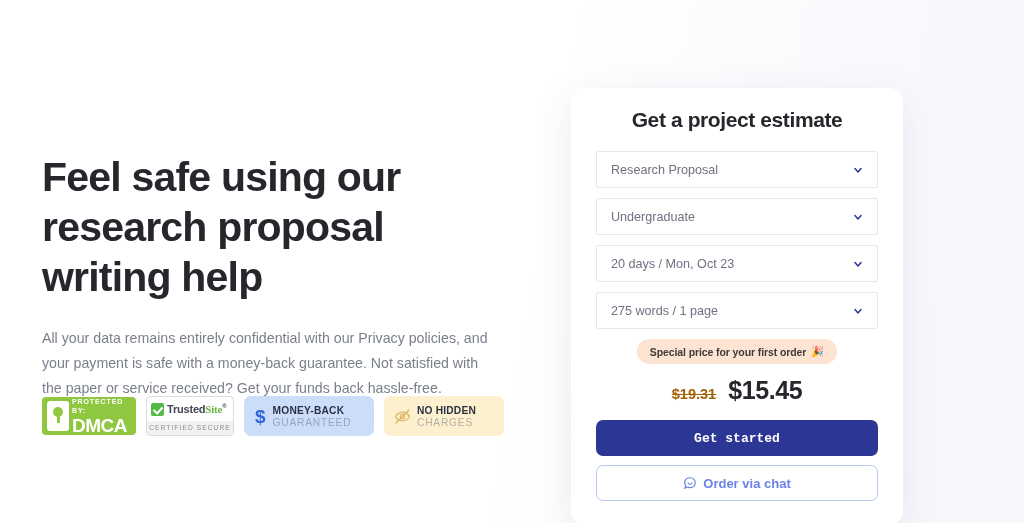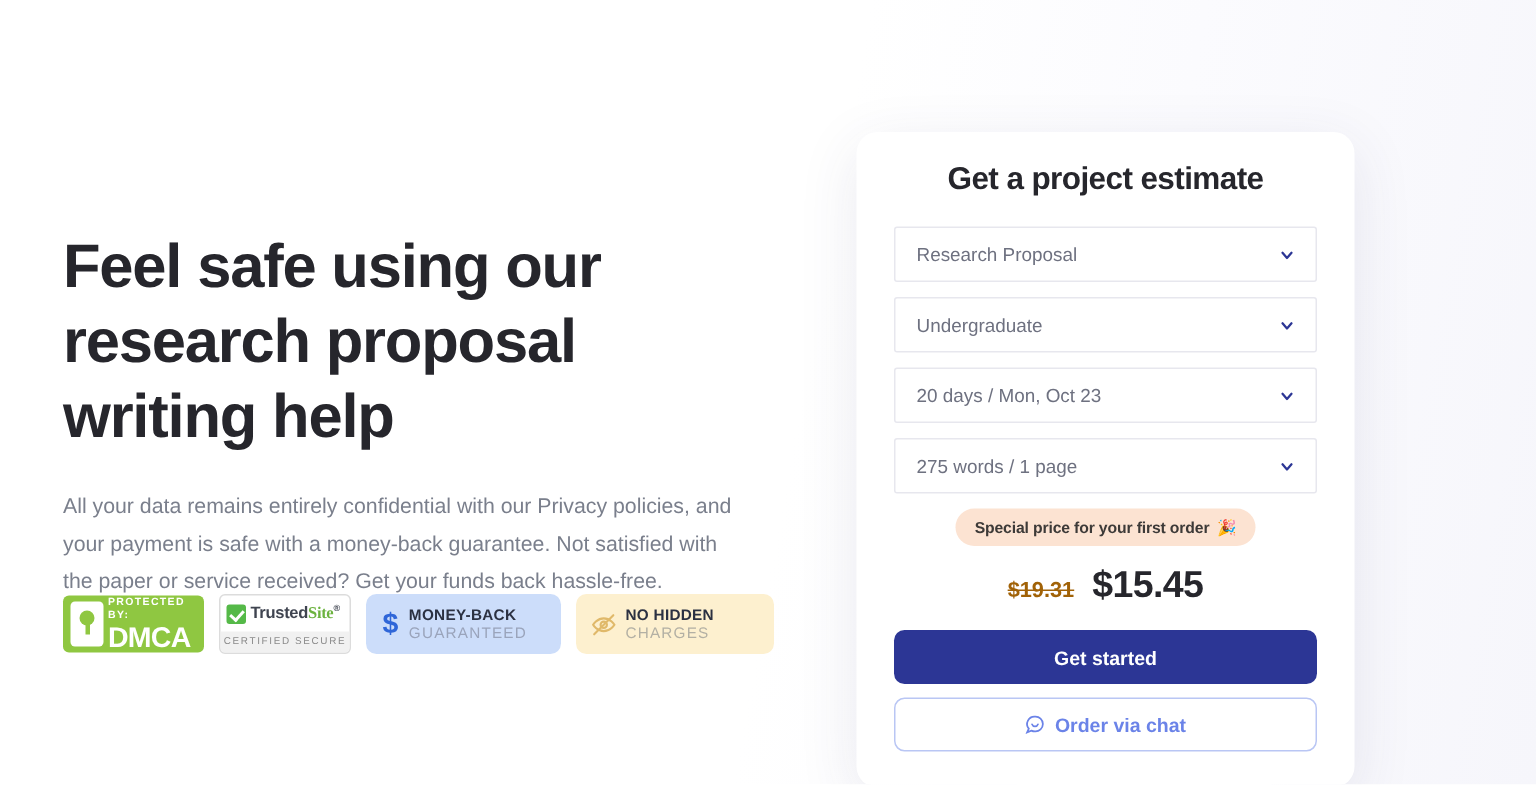--- a/index.html
+++ b/index.html
@@ -162,21 +162,21 @@
     font-size: 19px;
     font-weight: bold;
     color: #2f66d8;
     line-height: 1;
   }
   .badge-two-line { display: flex; flex-direction: column; gap: 1px; }
   .badge-l1 { font-size: 10.2px; font-weight: bold; letter-spacing: 0.2px; color: #2b3142; }
   .badge-l2 { font-size: 10.2px; letter-spacing: 0.8px; color: #9aa4bb; }
 
   .badge-nohidden {
-    width: 132px;
+    width: 120px;
     height: 40px;
     background: #fdf0cf;
     border-radius: 7px;
     display: flex;
     align-items: center;
     gap: 6px;
     padding: 0 10px;
   }
   .eye-slash { width: 17px; height: 17px; flex: none; }
   .badge-nohidden .badge-l2 { color: #b3b0a4; }
@@ -256,21 +256,21 @@
     letter-spacing: -0.4px;
   }
   .btn-primary {
     display: block;
     width: 100%;
     height: 36px;
     background: #2c3695;
     color: #ffffff;
     border: none;
     border-radius: 7px;
-    font-family: Liberation Sans, sans-serif;
+    font-family: Liberation Mono, monospace;
     font-size: 13px;
     font-weight: bold;
     cursor: pointer;
     margin-bottom: 9px;
   }
   .btn-secondary {
     display: flex;
     align-items: center;
     justify-content: center;
     gap: 6px;

